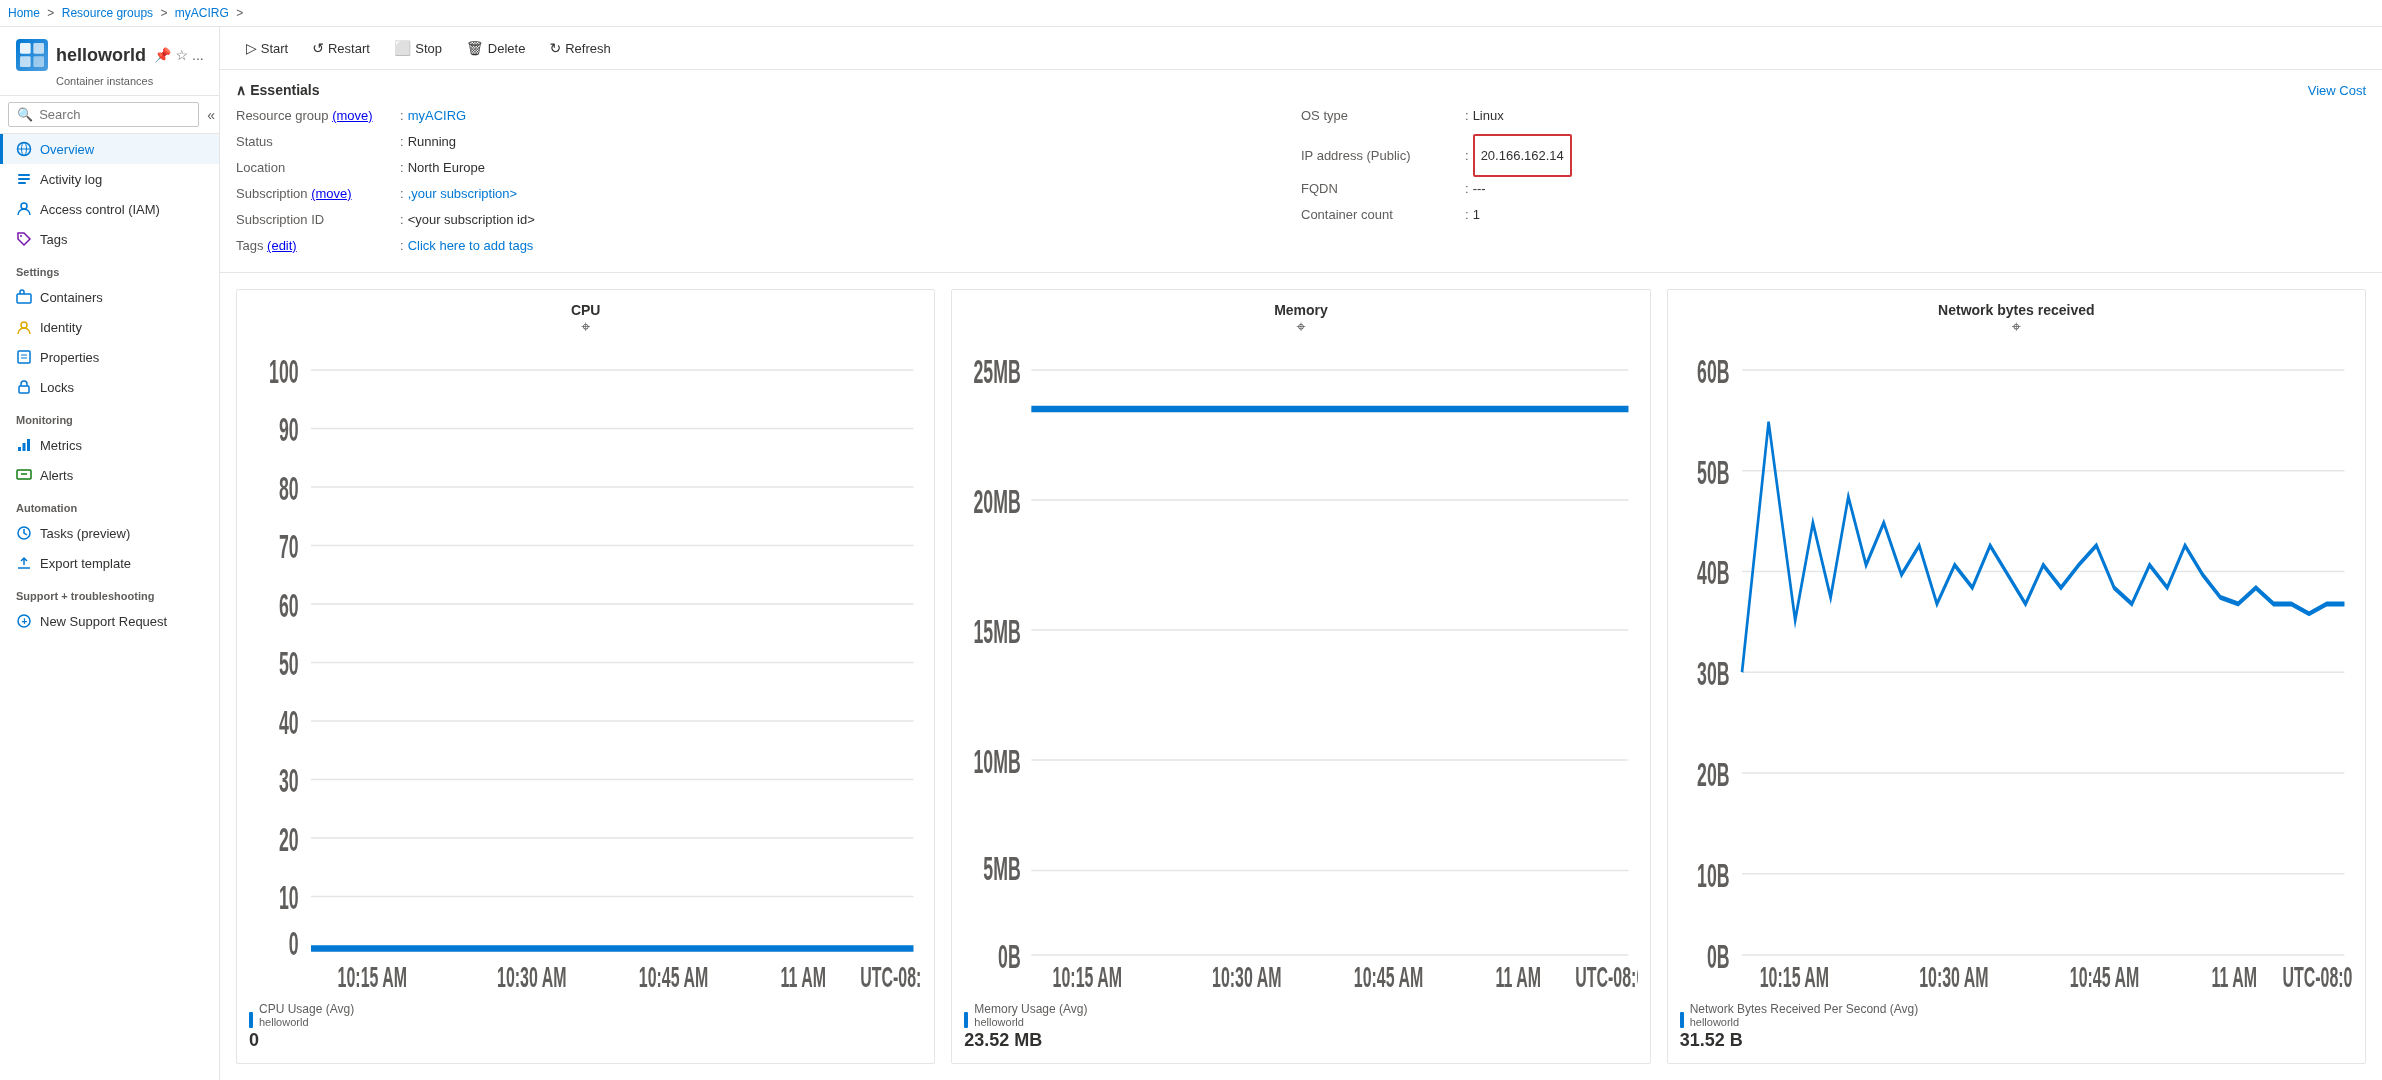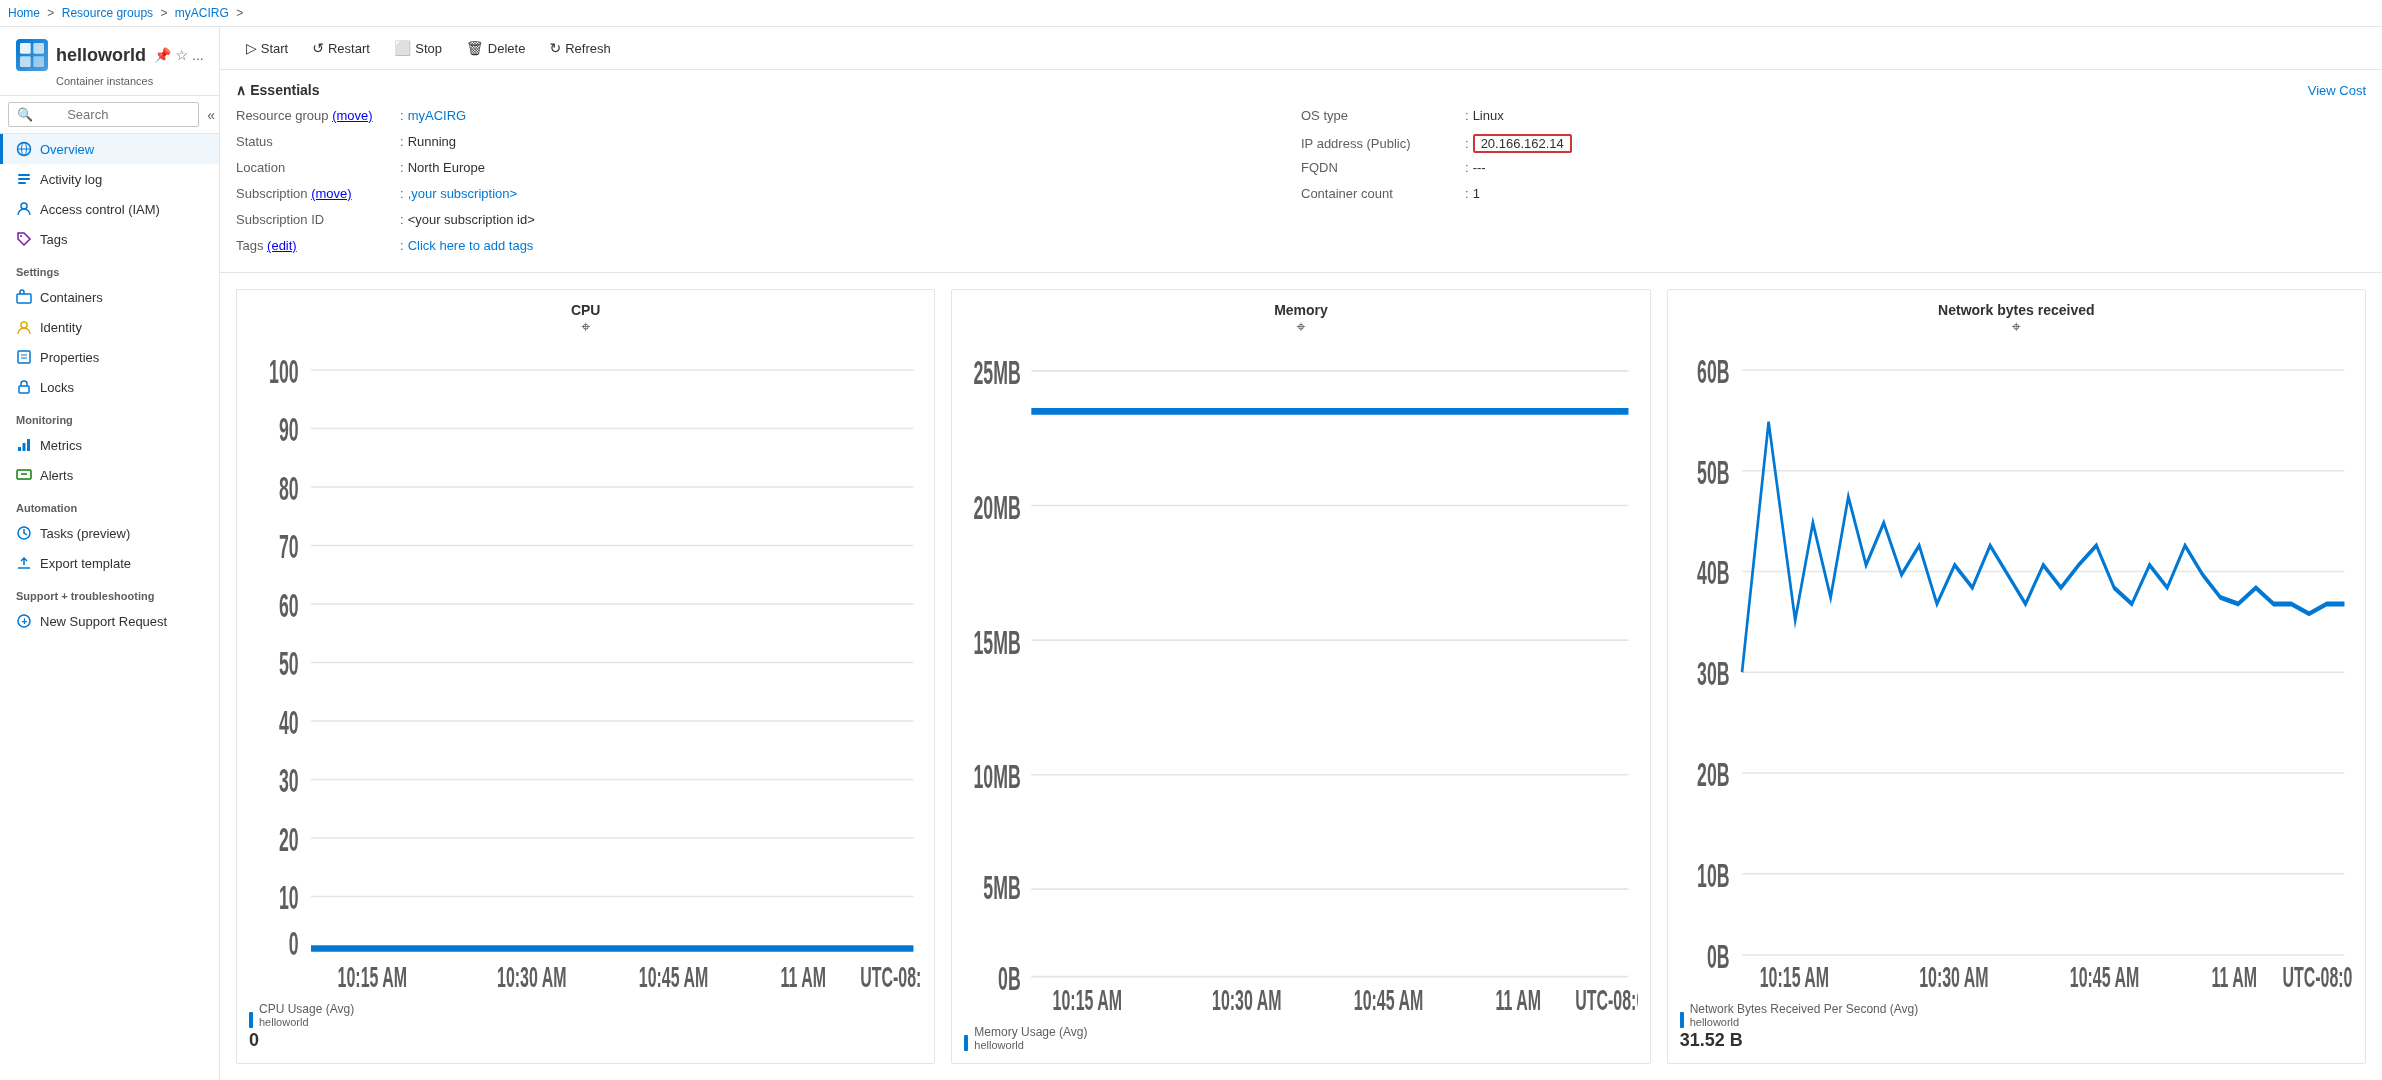--- a/index.html
+++ b/index.html
@@ -18,21 +18,21 @@
 
     .sidebar-header { padding: 12px 16px 8px; border-bottom: 1px solid #e5e5e5; }
     .app-title-row { display: flex; align-items: center; gap: 8px; margin-bottom: 4px; }
     .app-icon { width: 32px; height: 32px; background: linear-gradient(135deg, #0078d4, #50a0e0); border-radius: 4px; display: flex; align-items: center; justify-content: center; color: white; font-size: 16px; flex-shrink: 0; }
     .app-title { font-size: 18px; font-weight: 600; color: #323130; }
     .app-subtitle { font-size: 11px; color: #605e5c; margin-left: 40px; }
     .app-title-actions { display: flex; gap: 4px; margin-left: auto; color: #605e5c; font-size: 14px; }
     .app-title-actions span { cursor: pointer; }
 
     .search-box { margin: 8px 10px; display: flex; align-items: center; border: 1px solid #c8c6c4; border-radius: 2px; padding: 4px 8px; gap: 6px; background: #fff; }
-    .search-box input { border: none; outline: none; font-size: 13px; width: 100%; color: #323130; margin-left: 28px; }
+    .search-box input { border: none; outline: none; font-size: 13px; width: 100%; color: #323130; }
     .search-icon-s { color: #605e5c; font-size: 13px; }
 
     .collapse-btn { margin-left: auto; cursor: pointer; color: #605e5c; font-size: 14px; padding: 4px; }
 
     .sidebar-item { display: flex; align-items: center; gap: 8px; padding: 7px 16px; cursor: pointer; color: #323130; font-size: 13px; }
     .sidebar-item.active { background: #EFF6FC; border-left: 3px solid #0078d4; padding-left: 13px; }
     .sidebar-item.active .item-label { color: #0078d4; font-weight: 500; }
     .sidebar-item .item-icon { width: 16px; height: 16px; display: inline-flex; align-items: center; justify-content: center; flex-shrink: 0; }
 
     .section-label { padding: 12px 16px 4px; font-size: 11px; font-weight: 600; color: #605e5c; text-transform: none; }
@@ -316,21 +316,21 @@
 
         <div class="essentials-col">
           <div class="essentials-row">
             <span class="essentials-key">OS type</span>
             <span class="essentials-sep">:</span>
             <span class="essentials-val">Linux</span>
           </div>
           <div class="essentials-row">
             <span class="essentials-key">IP address (Public)</span>
             <span class="essentials-sep">:</span>
-            <span class="essentials-val" style="border: 2px solid #d13438; padding: 0 6px; border-radius: 2px;">20.166.162.14</span>
+            <span class="essentials-val" style="border: 2px solid #d13438; padding: 12px 6px; border-radius: 2px;">20.166.162.14</span>
           </div>
           <div class="essentials-row">
             <span class="essentials-key">FQDN</span>
             <span class="essentials-sep">:</span>
             <span class="essentials-val">---</span>
           </div>
           <div class="essentials-row">
             <span class="essentials-key">Container count</span>
             <span class="essentials-sep">:</span>
             <span class="essentials-val">1</span>
@@ -426,20 +426,21 @@
           </svg>
         </div>
         <div class="chart-footer">
           <div class="chart-legend">
             <div class="chart-legend-color"></div>
             <div>
               <div>Memory Usage (Avg)</div>
               <div style="font-size:11px;">helloworld</div>
             </div>
           </div>
+          <div class="chart-value">23.52 MB</div>
         </div>
       </div>
 
       <div class="chart-card">
         <div class="chart-header">
           <span class="chart-title">Network bytes received</span>
           <span class="chart-pin">⌖</span>
         </div>
         <div class="chart-body" style="height:200px;">
           <svg viewBox="0 0 380 200" preserveAspectRatio="none" style="width:100%;height:100%;">

